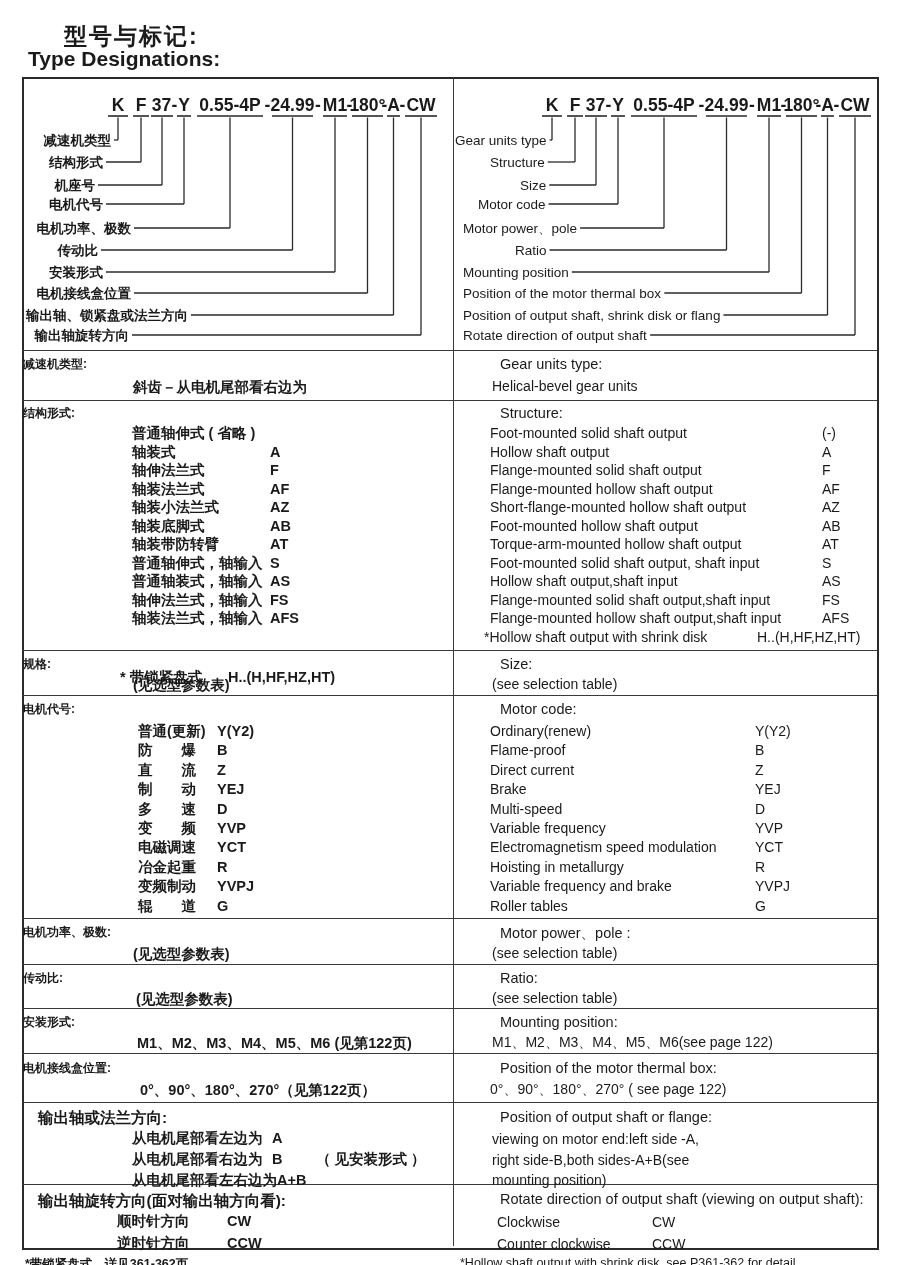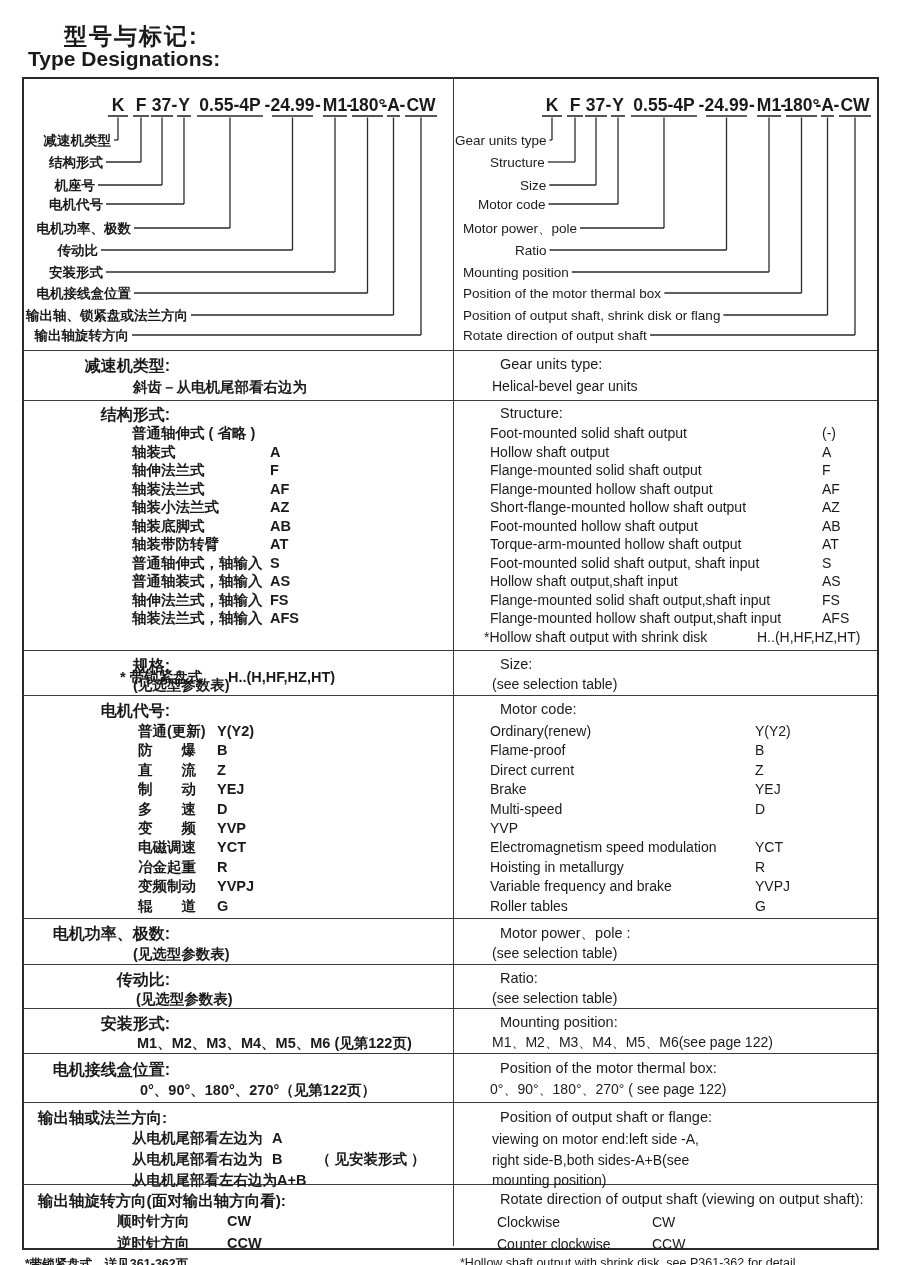--- a/index.html
+++ b/index.html
@@ -11,21 +11,21 @@
   .sheet{position:absolute;left:0;top:15px;width:900px;height:1265px;background:#fff;padding-left:15px;}
   .title-zh{position:absolute;left:64px;top:6px;font-size:23px;font-weight:bold;letter-spacing:2px;}
   .title-en{position:absolute;left:28px;top:32px;font-size:21px;font-weight:600;}
   .tbl-border{position:absolute;left:22px;top:62px;width:853px;height:1169px;border:2px solid #2a2a2a;}
   .vdiv{position:absolute;left:453px;top:62px;width:1px;height:1169px;background:#3a3a3a;}
   .hdiv{position:absolute;left:22px;width:855px;height:1px;background:#3a3a3a;}
   svg text{fill:#1a1a1a;}
   .code-seg{font-size:17.5px;font-weight:bold;}
   .diag-lbl-zh{font-size:13.5px;font-weight:bold;}
   .diag-lbl-en{font-size:13.5px;}
-  .zh-head{position:absolute;left:23px;width:147px;text-align:right;font-size:16px;font-weight:bold;white-space:nowrap;}
+  .zh-head{position:absolute;left:23px;width:147px;text-align:left;font-size:12px;font-weight:bold;white-space:nowrap;}
   .zh-head-long{position:absolute;font-size:15.5px;font-weight:bold;white-space:nowrap;}
   .zh-sub{position:absolute;font-size:14.5px;font-weight:bold;white-space:nowrap;}
   .en-head{position:absolute;left:460px;font-size:14.5px;white-space:nowrap;margin-left:40px;}
   .en-sub{position:absolute;left:492px;font-size:14px;white-space:nowrap;}
   .list{position:absolute;}
   .list .li{display:flex;white-space:nowrap;align-items:center;}
   .zh-list{font-size:14.5px;font-weight:bold;line-height:18.5px;}
   .en-list{font-size:14px;line-height:18.5px;}
   .motor-list{line-height:19.4px;}
   .zh-list .n{display:inline-block;width:138px;}
@@ -375,20 +375,21 @@
       </div>
     <div class="li">
         <span class="n">Brake</span>
         <span class="c">YEJ</span>
       </div>
     <div class="li">
         <span class="n">Multi-speed</span>
         <span class="c">D</span>
       </div>
     <div class="li">
+        <span class="n">Variable frequency</span>
         <span class="c">YVP</span>
       </div>
     <div class="li">
         <span class="n">Electromagnetism speed modulation</span>
         <span class="c">YCT</span>
       </div>
     <div class="li">
         <span class="n">Hoisting in metallurgy</span>
         <span class="c">R</span>
       </div>

